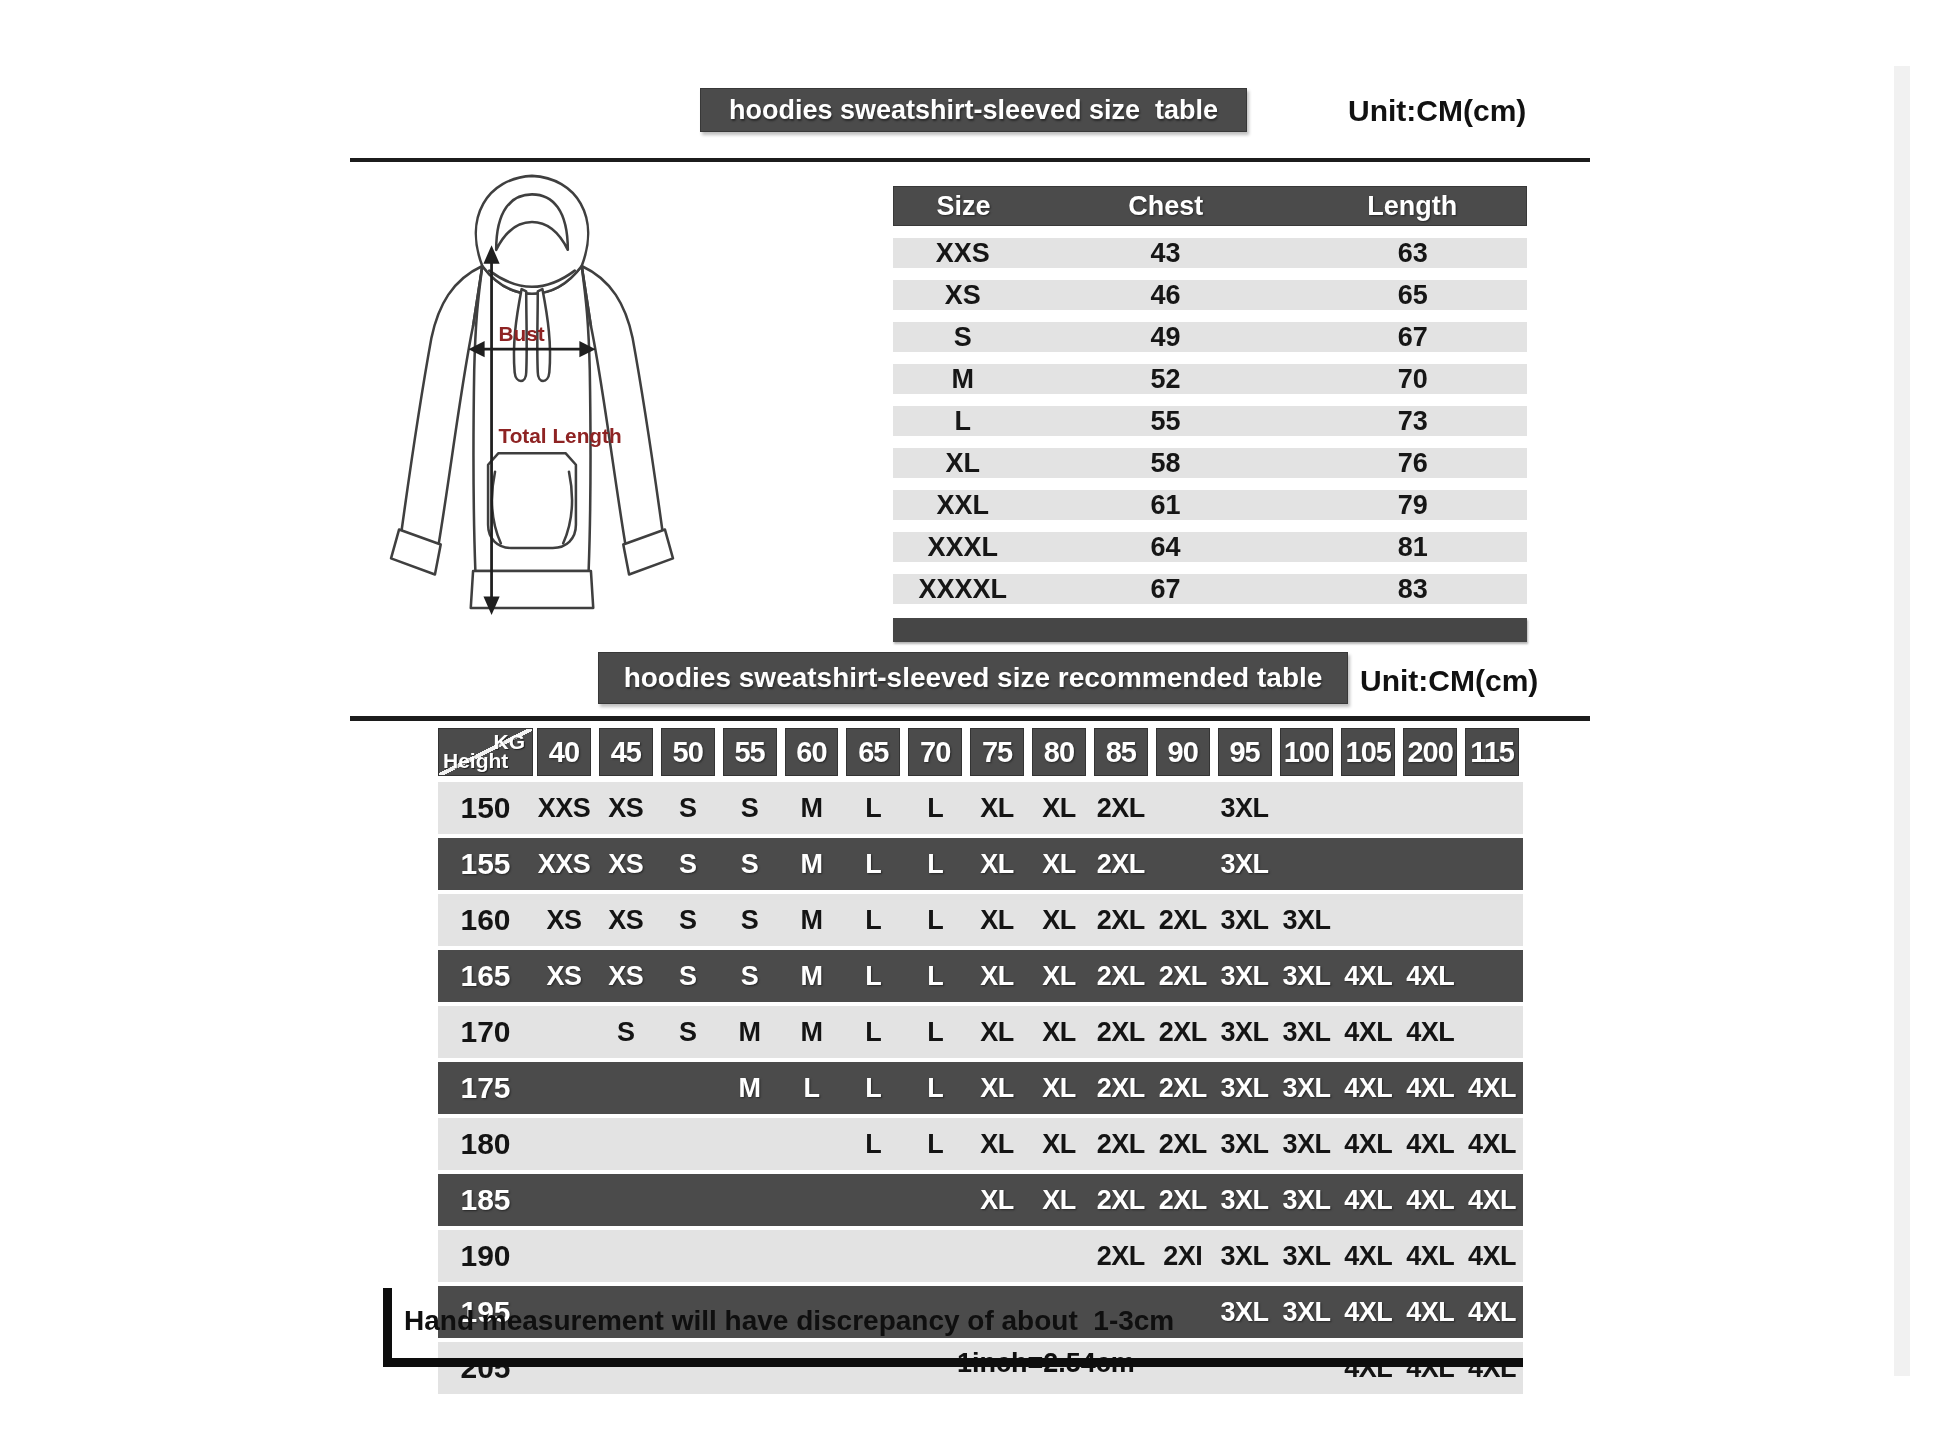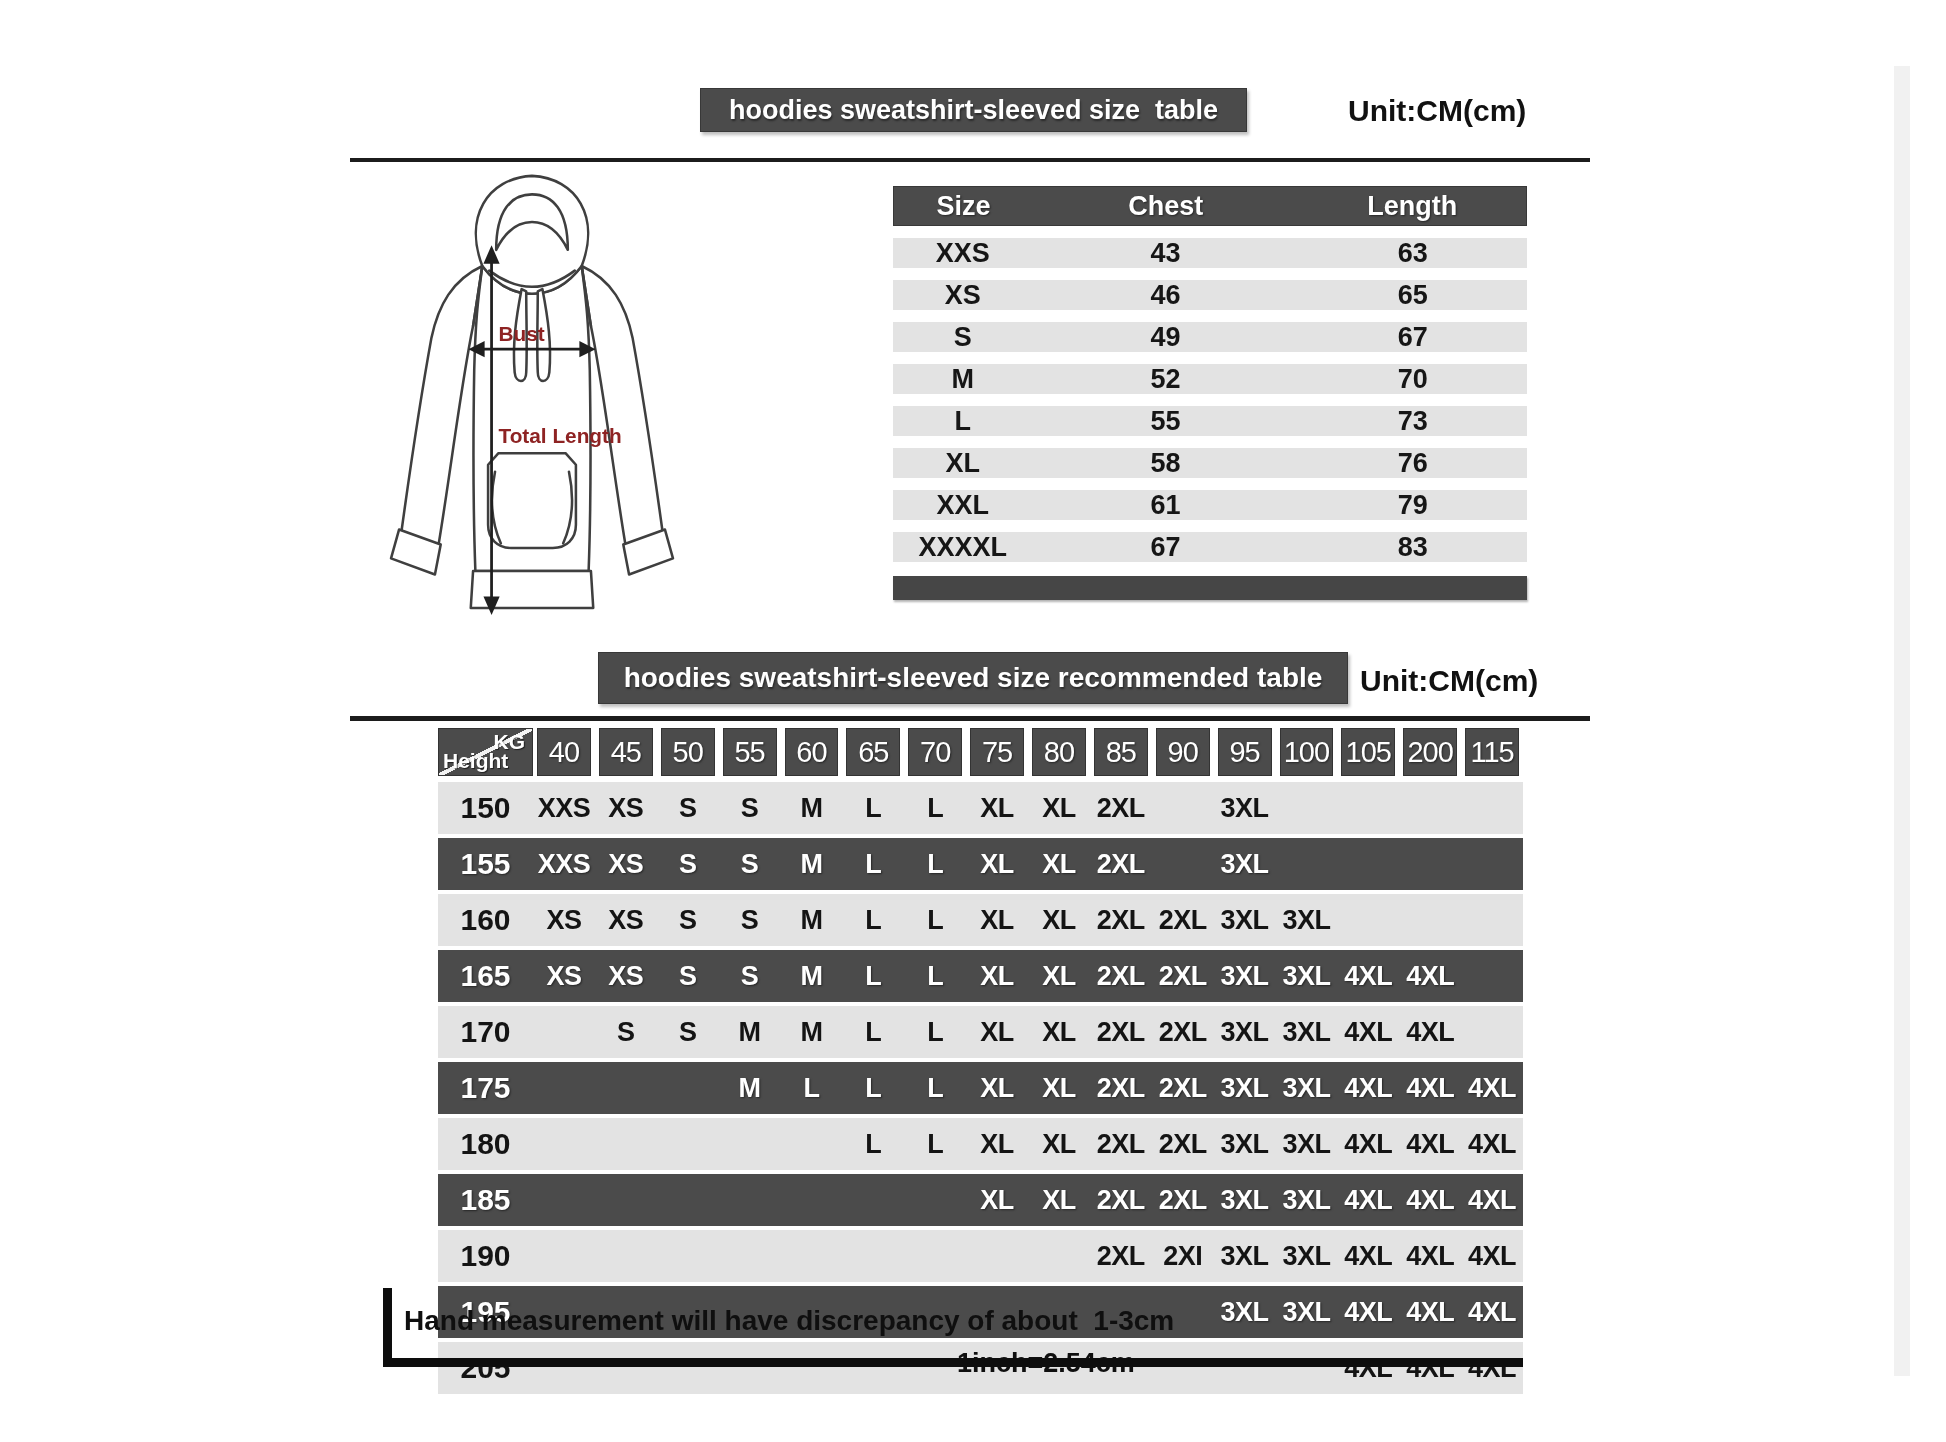--- a/index.html
+++ b/index.html
@@ -37,21 +37,21 @@
   #matrix{position:absolute;left:438px;top:728px;width:1085px;}
   .mx-head{display:grid;grid-template-columns:95px repeat(16,1fr);height:48px;}
   .mx-corner{position:relative;background:#4b4b4b;border:1px solid #333;
      background-image:linear-gradient(to bottom right,
         transparent calc(50% - 2px),#f2f2f2 calc(50% - 2px),
         #f2f2f2 calc(50% + 2px),transparent calc(50% + 2px));}
   .mx-corner .kg{position:absolute;top:1px;right:7px;color:#fff;font-size:21px;font-weight:bold;
                  text-shadow:1px 1px 1px rgba(0,0,0,.6);}
   .mx-corner .hgt{position:absolute;bottom:2px;left:4px;color:#fff;font-size:21px;font-weight:bold;
                  text-shadow:1px 1px 1px rgba(0,0,0,.6);}
-  .mx-w{background:#4b4b4b;margin:0 4px;color:#fff;font-size:29px;font-weight:normal;
+  .mx-w{background:#4b4b4b;margin:0 4px;color:#fff;font-size:29px;font-weight:bold;
         letter-spacing:-1px;display:flex;align-items:center;justify-content:center;
         text-shadow:1px 1px 2px rgba(0,0,0,.5);border:1px solid #333;}
   .mx-rows{margin-top:6px;}
   .mx-row{display:grid;grid-template-columns:95px repeat(16,1fr);height:52px;margin-bottom:4px;
           align-items:center;text-align:center;font-weight:bold;}
   .mx-row.light{background:#e3e3e3;color:#141414;}
   .mx-row.dark{background:#4b4b4b;color:#ffffff;text-shadow:1px 1px 2px rgba(0,0,0,.5);}
   .mx-label{font-size:30px;}
   .mx-cell{font-size:27px;letter-spacing:-0.5px;}
 
@@ -147,20 +147,25 @@
         </div>
         <div class="t1-row">
           <span>XL</span>
           <span>58</span>
           <span>76</span>
         </div>
         <div class="t1-row">
           <span>XXL</span>
           <span>61</span>
           <span>79</span>
+        </div>
+        <div class="t1-row">
+          <span>XXXL</span>
+          <span>64</span>
+          <span>81</span>
         </div>
         <div class="t1-row">
           <span>XXXXL</span>
           <span>67</span>
           <span>83</span>
         </div>
       </div>
     <div class="t1-foot"></div>
   </div>
 

